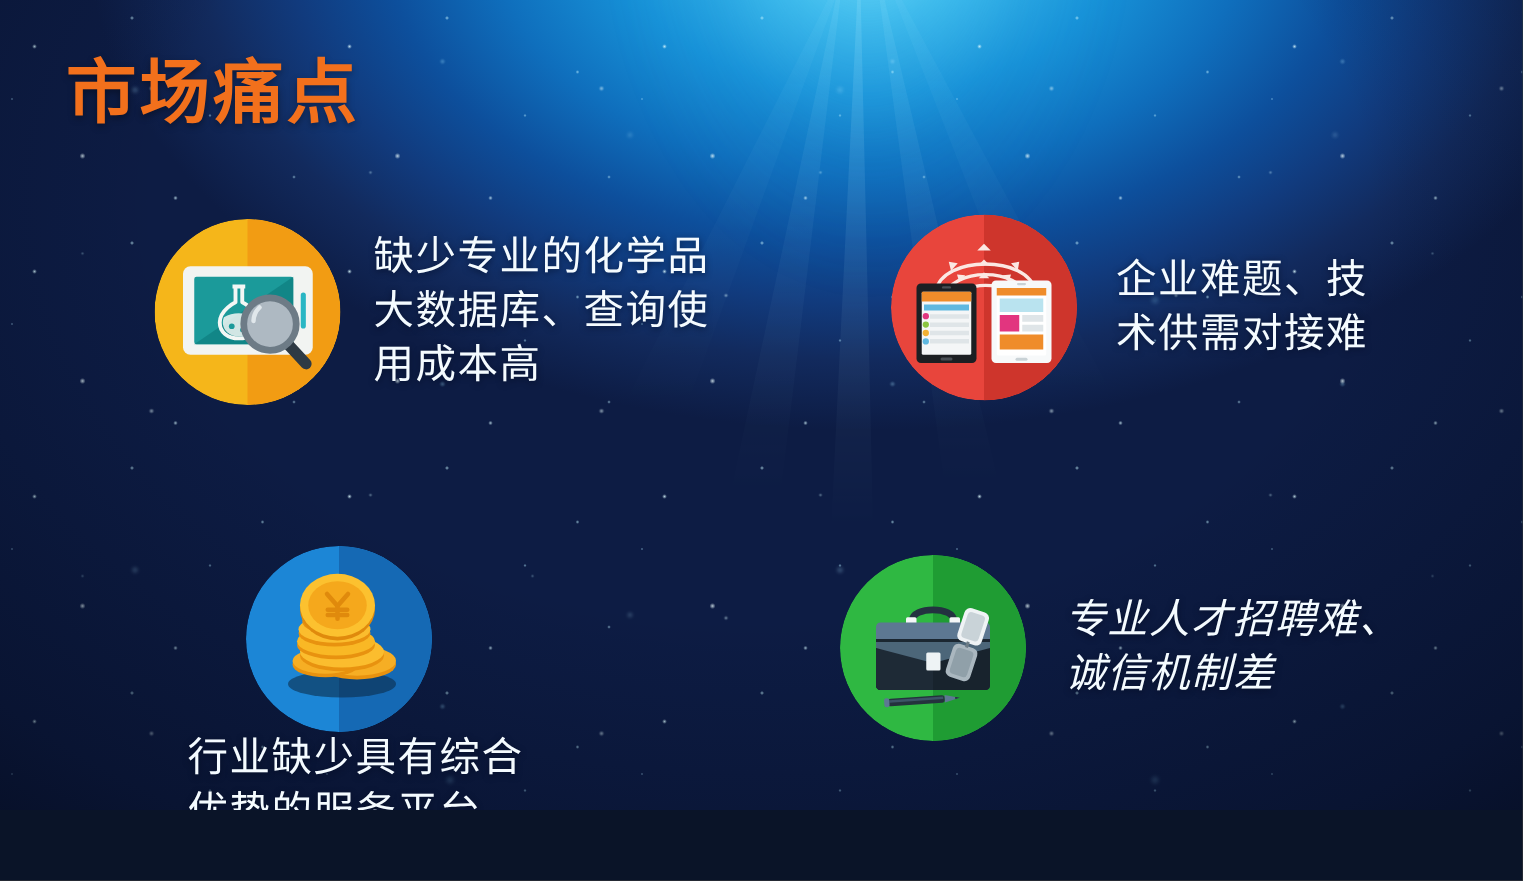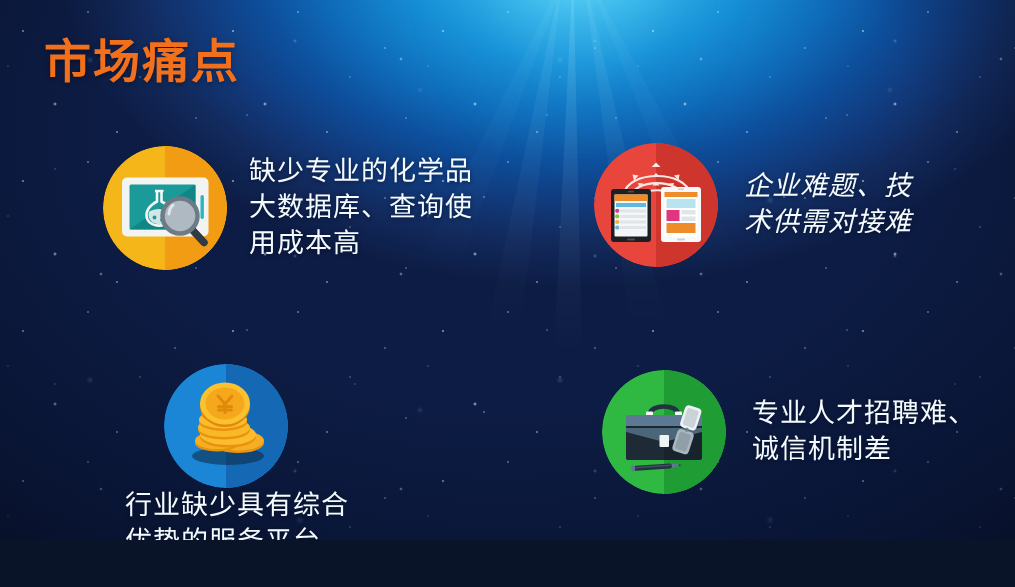--- a/index.html
+++ b/index.html
@@ -113,23 +113,23 @@
     white-space: nowrap;
   }
 
   
   .item {
     position: absolute;
     display: flex;
     align-items: center;
   }
   .item-1 { left: 103px; top: 146px; }
-  .item-2 { left: 594px; top: 143px; font-style: italic; }
+  .item-2 { left: 594px; top: 143px; }
   .item-3 { left: 103px; top: 364px; flex-direction: column; }
-  .item-4 { left: 602px; top: 370px; }
+  .item-4 { left: 560px; top: 370px; font-style: italic; }
 
   .disc {
     position: relative;
     width: 124px;
     height: 124px;
     border-radius: 50%;
     overflow: hidden;
     flex: 0 0 auto;
   }
   .disc svg { display: block; }

